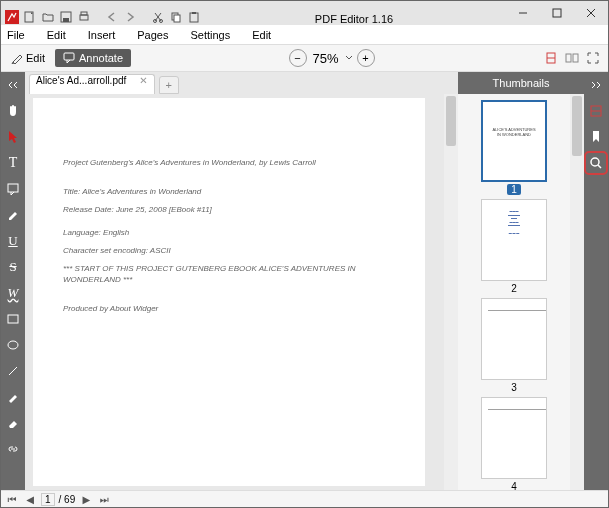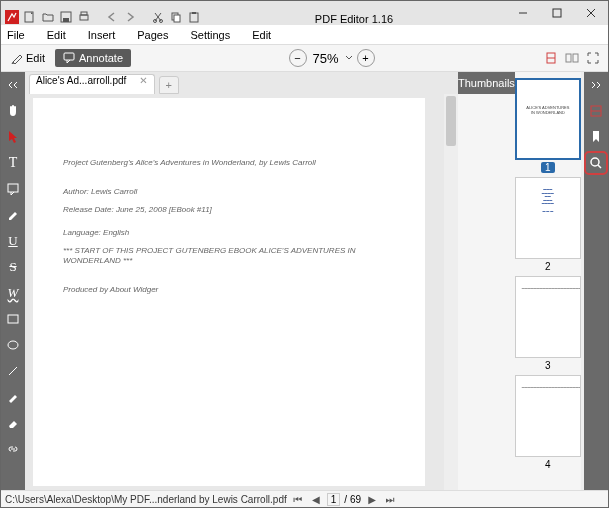--- a/index.html
+++ b/index.html
@@ -26,21 +26,21 @@
 .doc-area { flex: 1; display: flex; flex-direction: column; background: #e8e8e8; }
 .tab-strip { height: 22px; background: #e8e8e8; display: flex; align-items: flex-end; padding-left: 4px; }
 .tab { background: #fff; height: 20px; display: flex; align-items: flex-start; padding: 0 6px; gap: 13px; font-size: 10px; border: 1px solid #ccc; border-bottom: none; border-radius: 3px 3px 0 0; }
 .tab .close-x { color: #999; font-size: 10px; }
 .new-tab { width: 20px; height: 18px; margin-left: 4px; border: 1px solid #ccc; background: #f0f0f0; display: flex; align-items: center; justify-content: center; border-radius: 3px 3px 0 0; font-size: 11px; color: #888; }
 .doc-scroll { flex: 1; display: flex; background: #e8e8e8; overflow: hidden; }
 .page { background: #fff; margin: 4px 0 4px 8px; width: 392px; height: 388px; padding: 60px 30px 20px 30px; font-family: "Courier New", monospace; font-size: 8px; color: #666; line-height: 1.3; font-style: italic; overflow: hidden; }
 .page p { margin-bottom: 8px; font-style: italic; }
 .scroll-y { width: 14px; background: #eee; position: relative; margin-left: auto; }
 .scroll-y .thumb { position: absolute; top: 2px; left: 2px; right: 2px; height: 50px; background: #c8c8c8; border-radius: 2px; }
-.thumb-panel { width: 126px; display: flex; flex-direction: row; background: #f5f5f5; }
+.thumb-panel { width: 126px; display: flex; flex-direction: column; background: #f5f5f5; }
 .thumb-head { height: 22px; background: #6a6a6a; color: #fff; font-size: 11px; display: flex; align-items: center; justify-content: center; }
 .thumb-body { flex: 1; overflow: hidden; display: flex; }
 .thumb-list { flex: 1; padding: 6px 0; display: flex; flex-direction: column; align-items: center; gap: 4px; }
 .thumb-item { display: flex; flex-direction: column; align-items: center; gap: 2px; }
 .thumb-page { width: 66px; height: 82px; background: #fff; border: 1px solid #ccc; font-size: 3px; color: #999; padding: 10px 6px; line-height: 1.2; overflow: hidden; }
 .thumb-item.sel .thumb-page { border: 2px solid #2a6aaa; }
 .thumb-num { font-size: 10px; }
 .thumb-item.sel .thumb-num { background: #2a6aaa; color: #fff; padding: 0 4px; border-radius: 2px; }
 .thumb-scroll { width: 14px; background: #eee; position: relative; }
 .thumb-scroll .tthumb { position: absolute; top: 2px; left: 2px; right: 2px; height: 60px; background: #c8c8c8; border-radius: 2px; }
@@ -263,23 +263,24 @@
       <div class="tab">
         <span>Alice's Ad...arroll.pdf</span>
         <span class="close-x">✕</span>
       </div>
       <div class="new-tab">+</div>
     </div>
     <div class="doc-scroll">
       <div class="page">
         <p>Project Gutenberg's Alice's Adventures in Wonderland, by Lewis Carroll</p>
         <br>
-        <p>Author: Lewis Carroll</p>
+        <p>Title: Alice's Adventures in Wonderland</p>
         <p style="margin-bottom:12px">Release Date: June 25, 2008 [EBook #11]</p>
         <p>Language: English</p>
+        <p>Character set encoding: ASCII</p>
         <p>*** START OF THIS PROJECT GUTENBERG EBOOK ALICE'S ADVENTURES IN WONDERLAND ***</p>
         <br>
         <p>Produced by About Widger</p>
       </div>
       <div class="scroll-y">
           <div class="thumb"></div>
         </div>
     </div>
   </div>
 
@@ -332,20 +333,19 @@
     <span class="rtb sel">
         <svg width="14" height="14">
           <circle cx="6" cy="6" r="4" fill="none" stroke="#fff" stroke-width="1.5"></circle>
           <line x1="9" y1="9" x2="12" y2="12" stroke="#fff" stroke-width="1.5"></line>
         </svg>
       </span>
   </div>
 </div>
 
 <div class="status">
-  <span class="path">C:\Users\Alexa\Desktop\My PDF...nderland by Lewis Carroll.pdf</span>
   <span class="nav-btn">⏮</span>
   <span class="nav-btn">◀</span>
   <span class="pagenum">1</span>
   <span>/ 69</span>
   <span class="nav-btn">▶</span>
   <span class="nav-btn">⏭</span>
 </div>
 
 </body></html>

